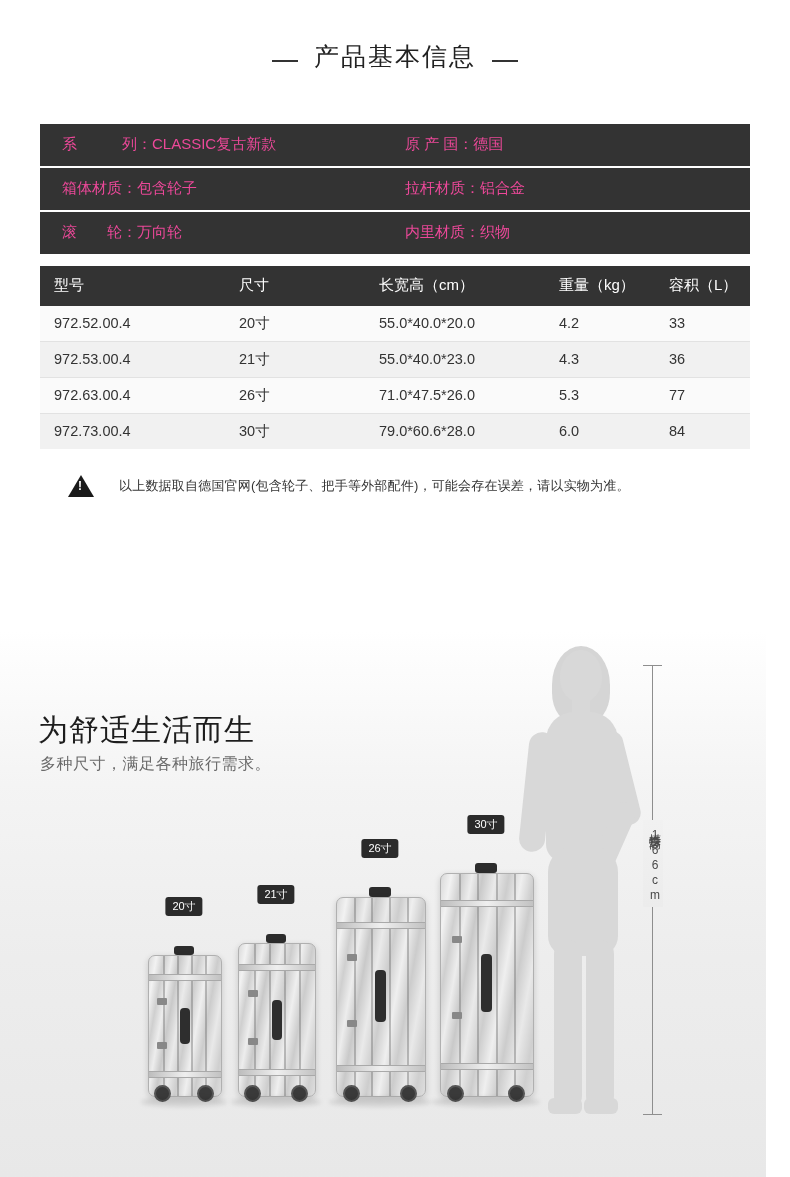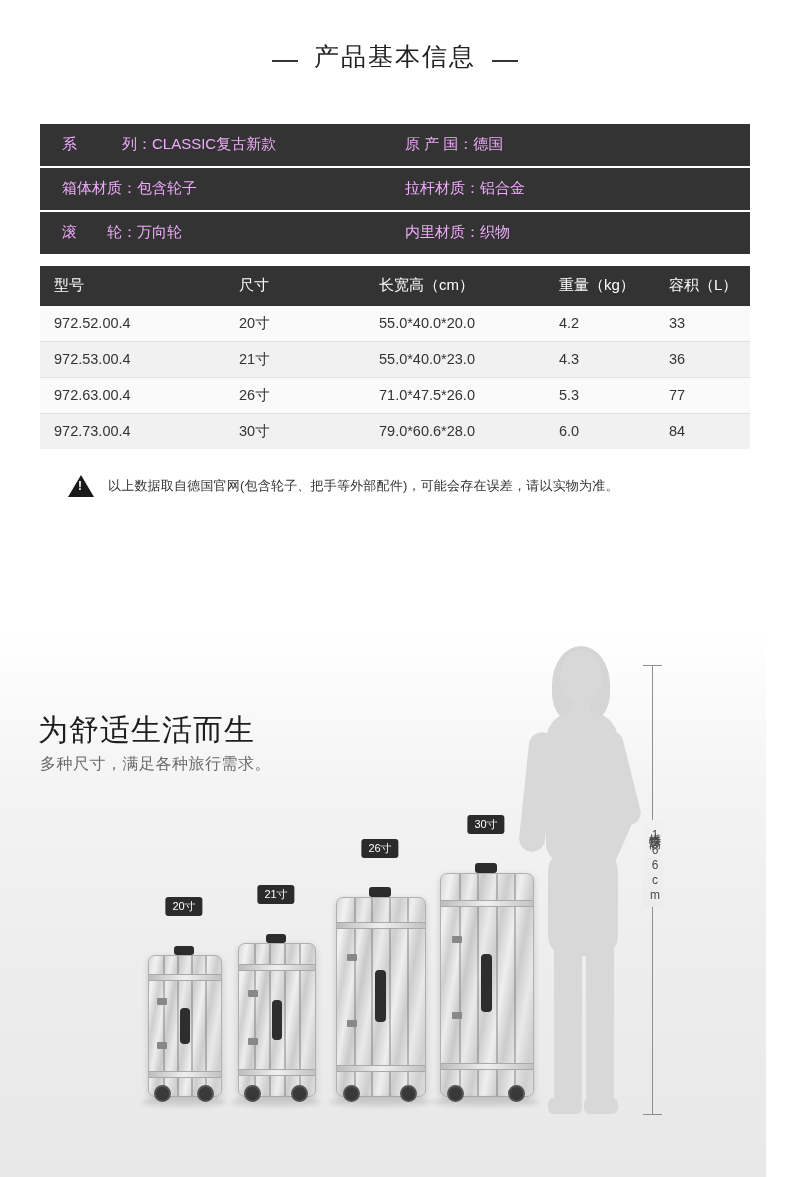--- a/index.html
+++ b/index.html
@@ -39,21 +39,21 @@
 
   
   .spec-table {
     width: 710px;
     margin: 34px auto 0 auto;
     border-collapse: collapse;
     table-layout: fixed;
   }
   .spec-table tr.dark td {
     background: #333333;
-    color: #f0abfc;
+    color: #ec4899;
     height: 42px;
     font-size: 15px;
     border-bottom: 2px solid #ffffff;
     padding: 0 0 0 22px;
   }
   .spec-table tr.dark td.col2 {
     padding-left: 10px;
   }
   .kv-key {
     letter-spacing: 0px;
@@ -94,20 +94,21 @@
   }
 
   
   .note-row {
     width: 710px;
     margin: 26px auto 0 auto;
     display: flex;
     align-items: center;
     font-size: 13px;
     color: #333;
+    gap: 11px;
   }
   .warn-icon {
     width: 0;
     height: 0;
     border-left: 13px solid transparent;
     border-right: 13px solid transparent;
     border-bottom: 22px solid #1a1a1a;
     position: relative;
     margin-left: 28px;
     margin-right: 14px;

